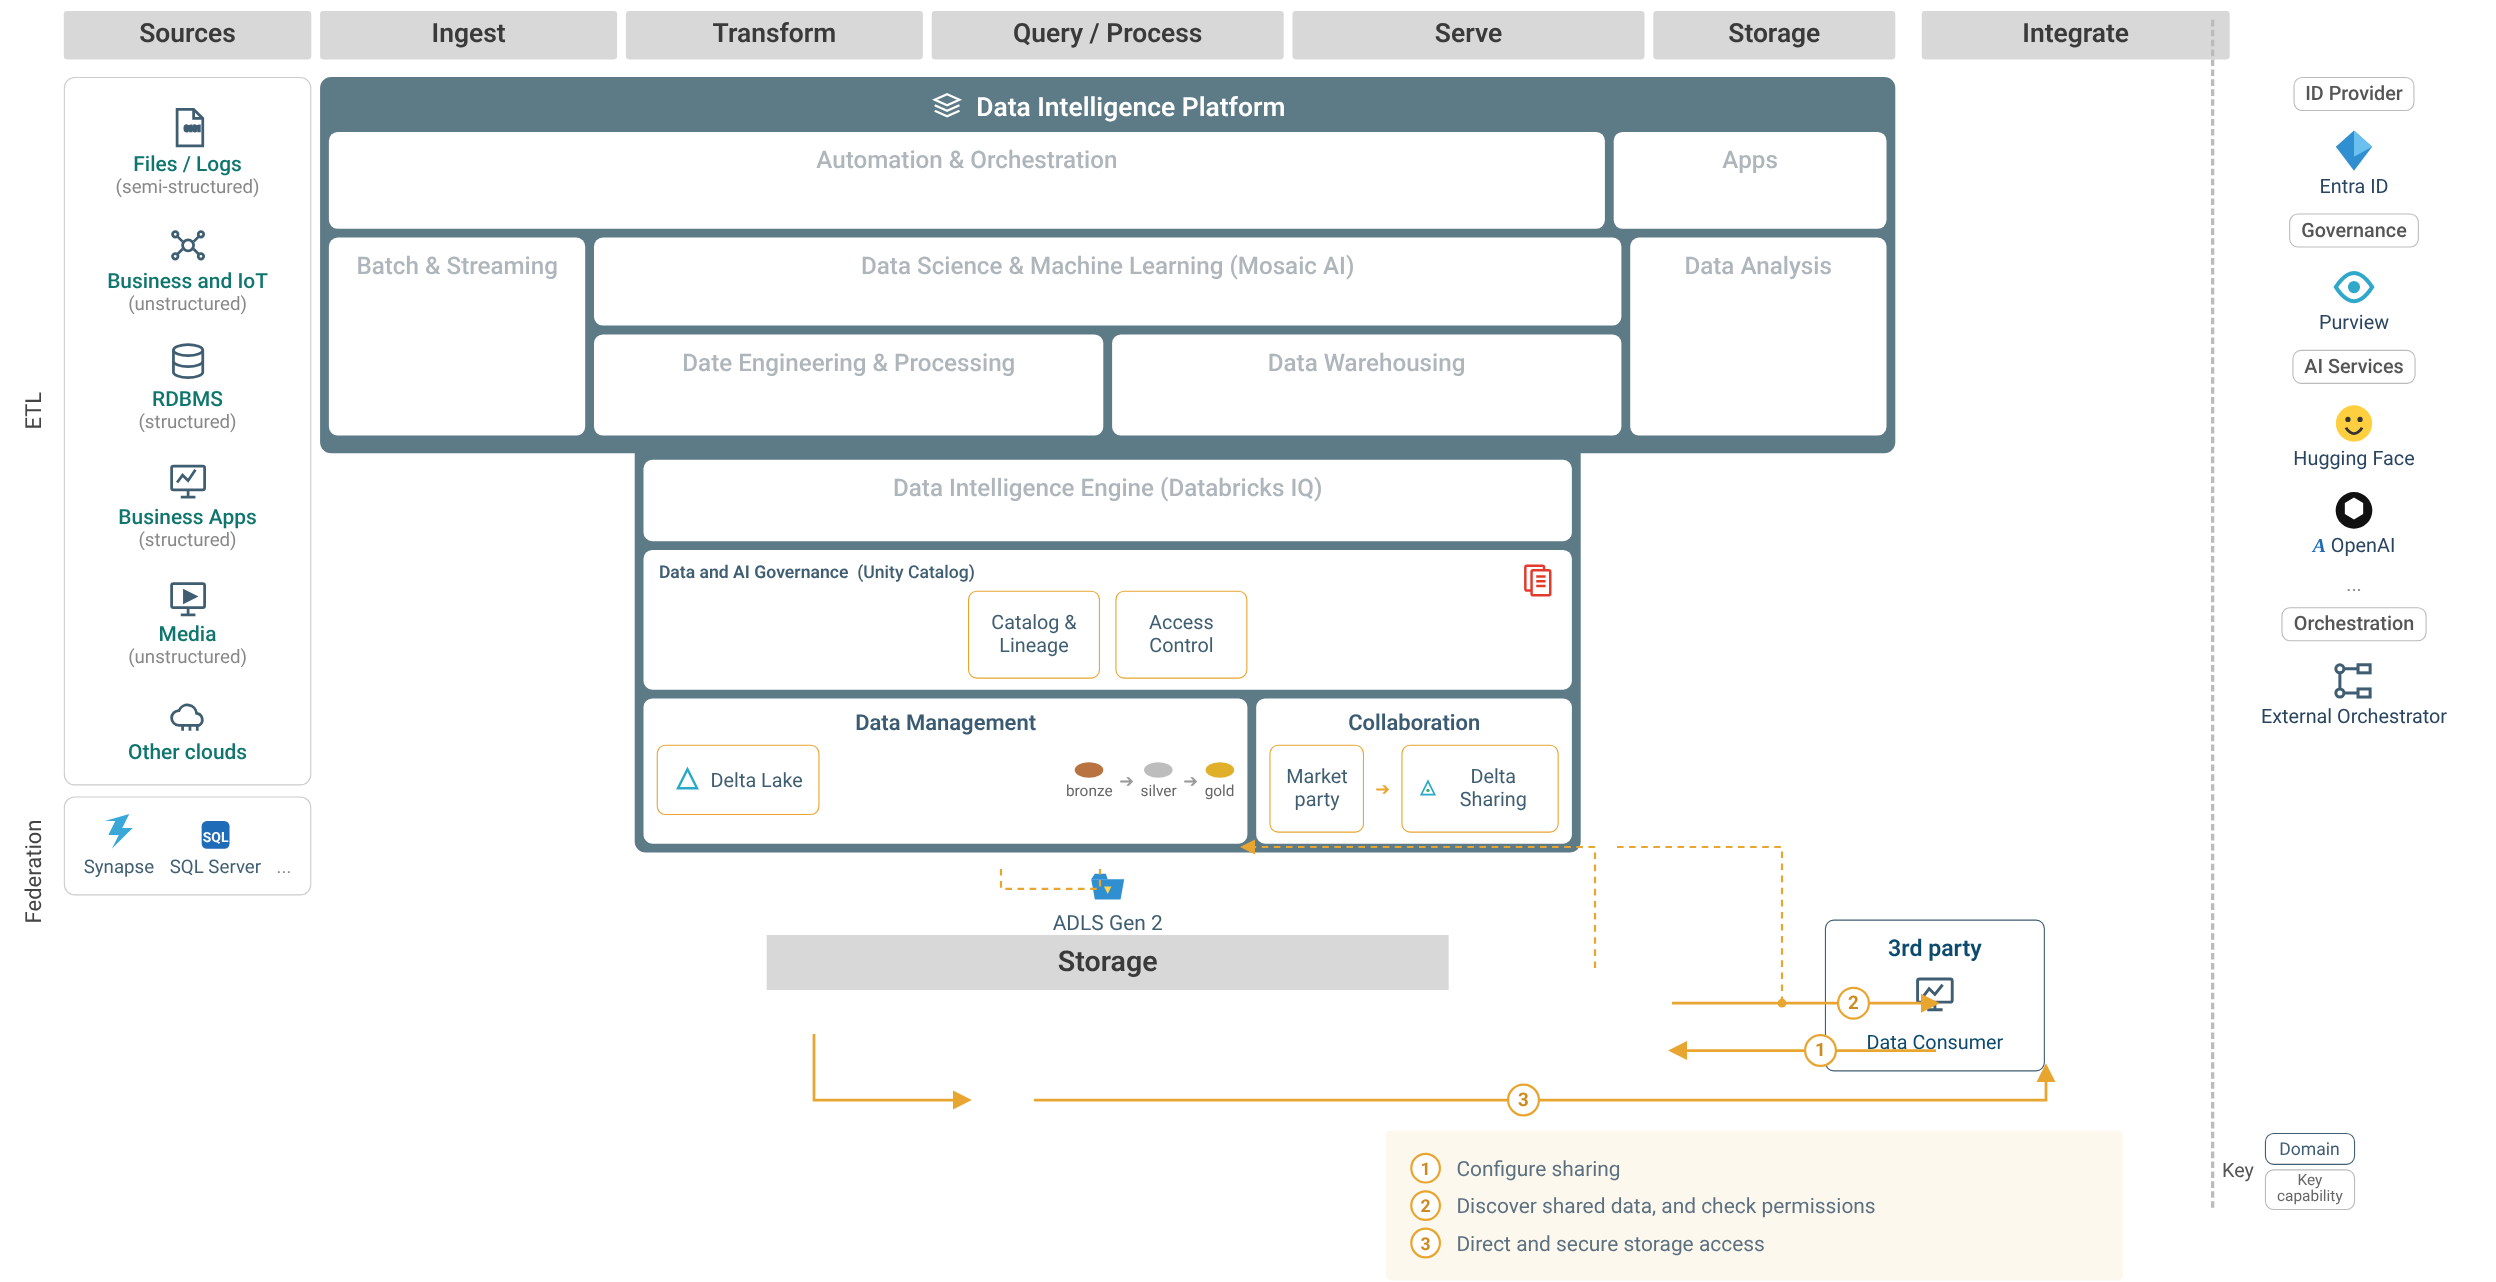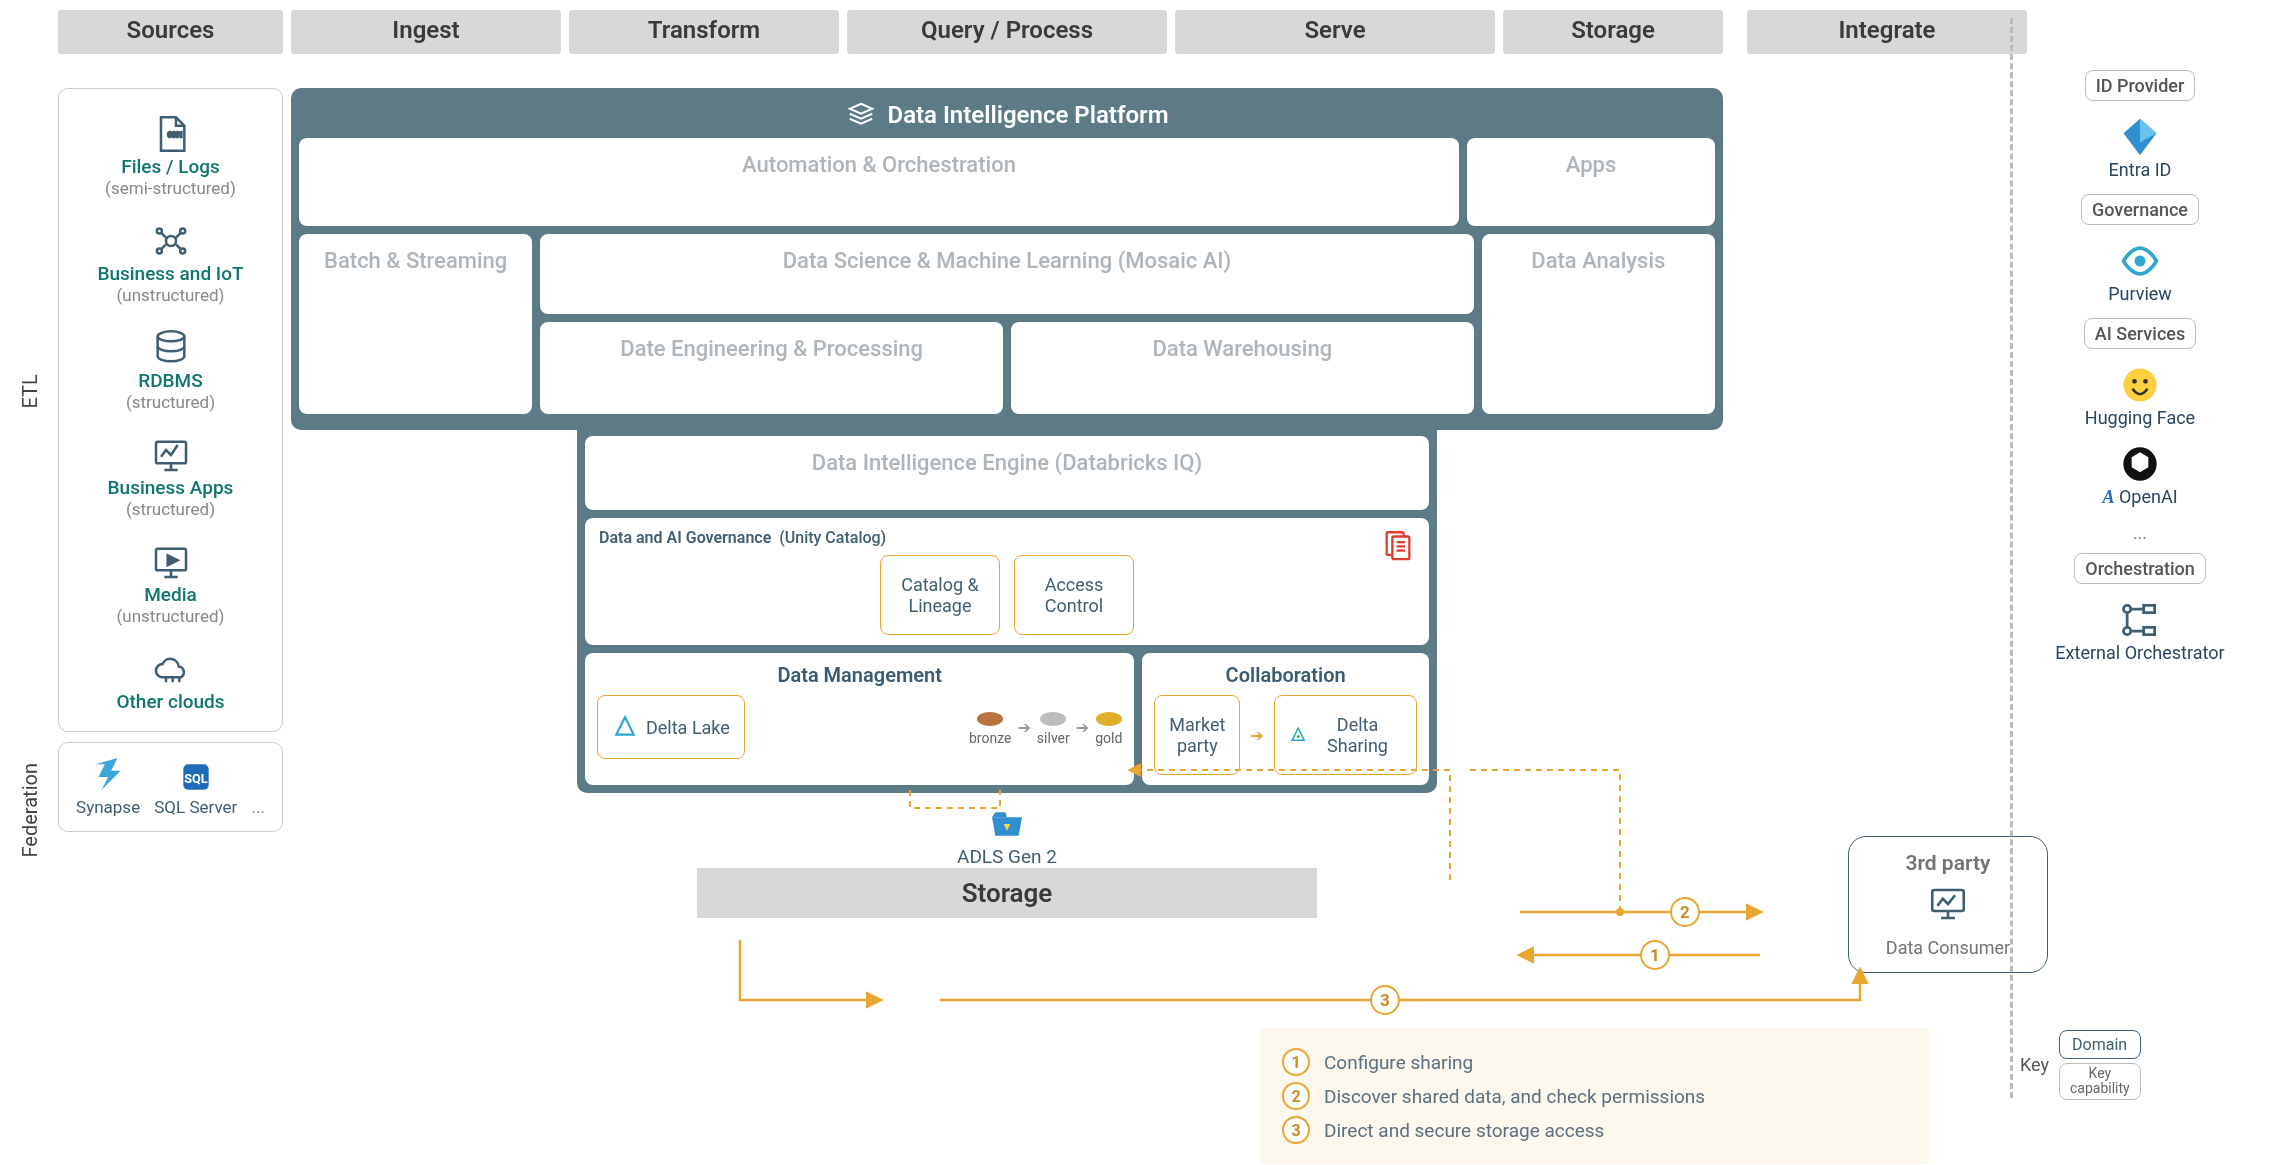--- a/index.html
+++ b/index.html
@@ -10,21 +10,21 @@
   width: 2269px;
   height: 1165px;
   font-size: 18px;
   color: #425b6c;
   position: relative;
 }
 .grid {
   display: grid;
   grid-template-columns: 40px 225px 270px 270px 320px 320px 220px 8px 280px;
   grid-template-rows: 44px auto;
-  gap: 26px 8px;
+  gap: 8px 8px;
 }
 .header {
   background: #d8d8d8;
   text-align: center;
   font-size: 24px;
   font-weight: 600;
   color: #3a3a3a;
   padding: 6px 0;
   border-radius: 3px;
 }
@@ -120,22 +120,22 @@
 .narrow-stack {
   background:#5d7a87; border-radius:10px; padding:8px; margin:0 auto; width:860px;
 }
 .storage-block { margin:14px auto 0 auto; width:620px; }
 .adls { text-align:center; color:#405e72; font-size:19px; margin-top:4px; }
 .adls-icon { display:flex; justify-content:center; }
 .storage-bar {
   background:#d8d8d8; text-align:center; font-size:26px; font-weight:600; color:#3a3a3a; padding:10px 0; margin-top:0;
 }
 .third-party {
-  border:1.5px solid #405e72; border-radius:18px; padding:14px 10px; text-align:center; color:#737373;
-  position:absolute; left:1848px; top:836px; width:200px;
+  border:1.5px solid #405e72; border-radius:8px; padding:14px 10px; text-align:center; color:#0c4a6e;
+  position:absolute; left:1659px; top:836px; width:200px;
 }
 
 .divider {
   border-left: 3px dashed #bbb;
   height: 1080px;
   position:absolute;
   left: 2010px;
   top: 18px;
 }
 .integrate {

